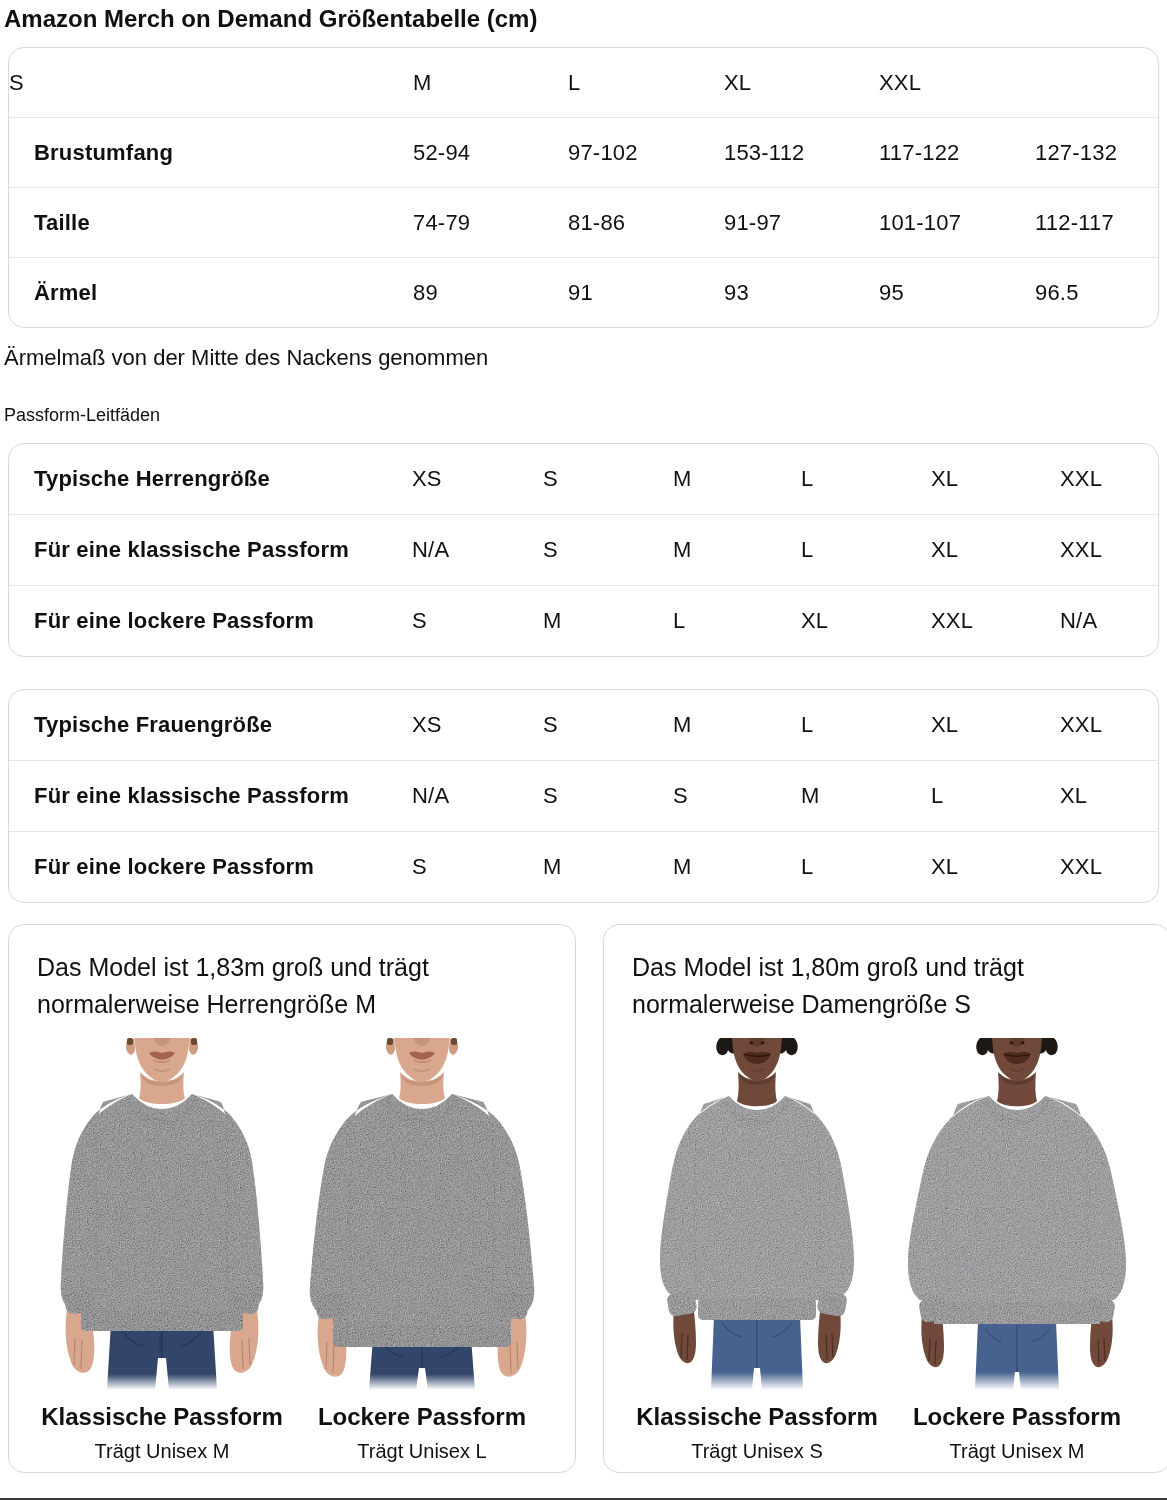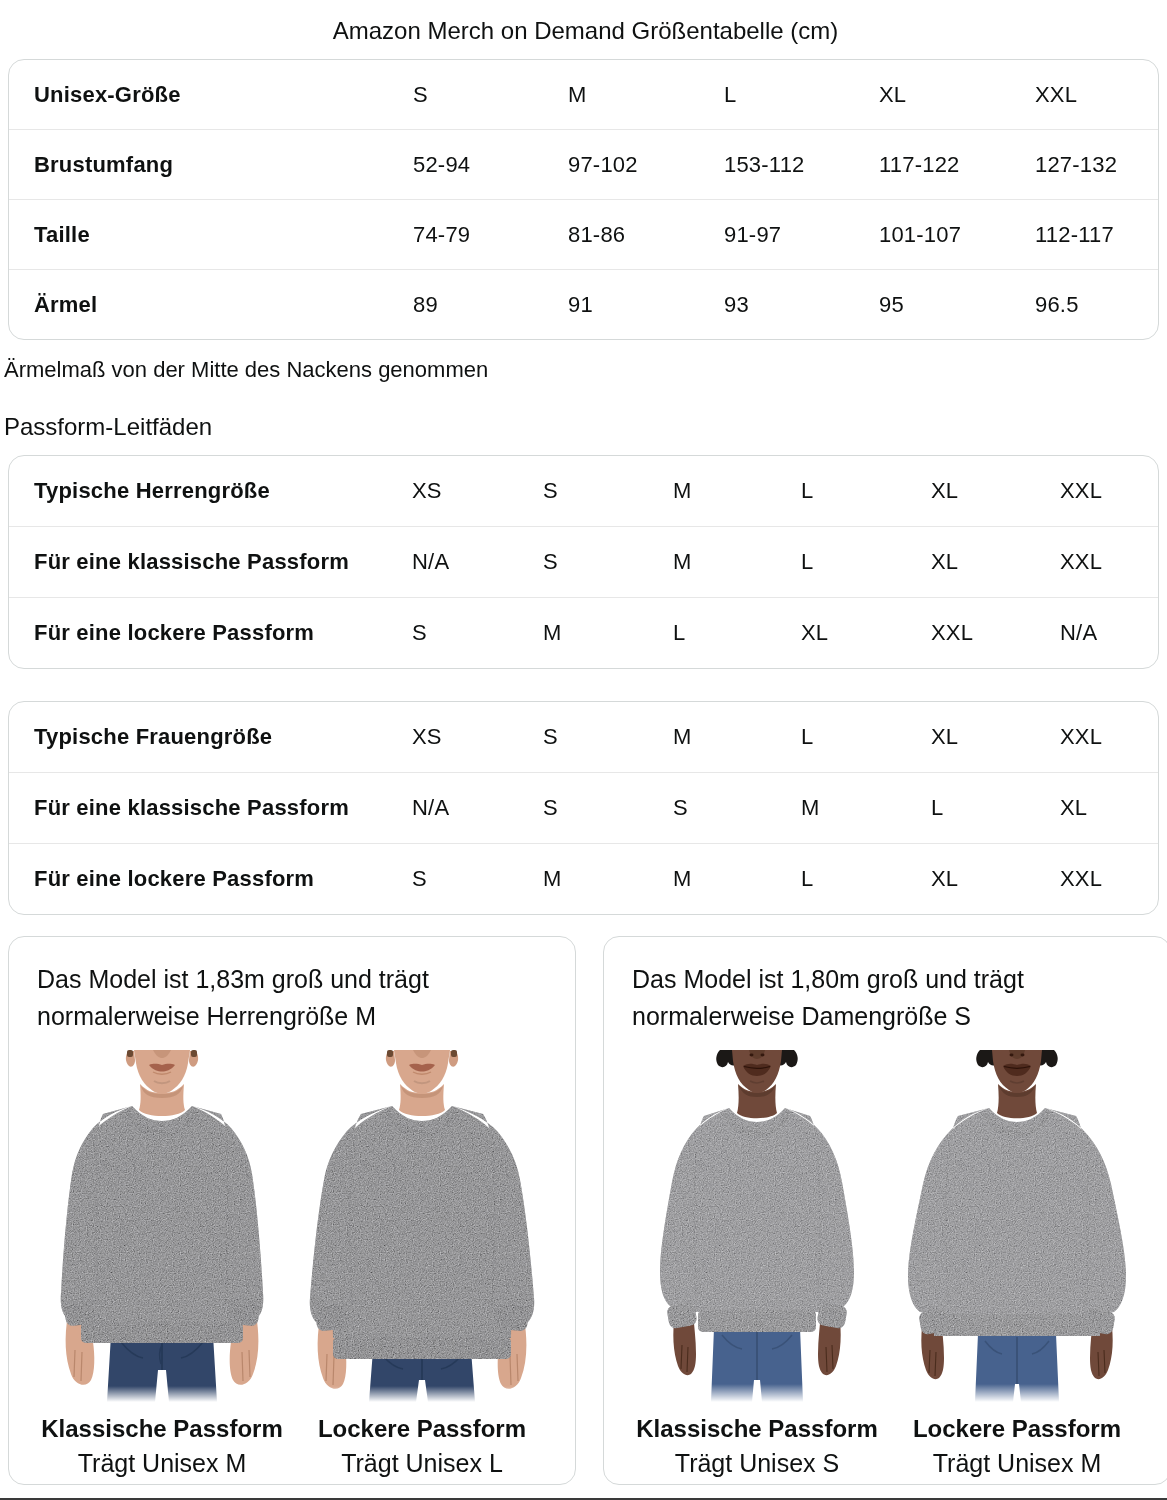--- a/index.html
+++ b/index.html
@@ -2,51 +2,50 @@
 <html><head>
 <meta charset="utf-8">
 <style>
   html,body{margin:0;padding:0;}
   body{
     width:1167px;height:1500px;position:relative;overflow:hidden;
     background:#ffffff;color:#0f1111;
     font-family:"Liberation Sans","DejaVu Sans",sans-serif;
     -webkit-font-smoothing:antialiased;
   }
-  .page-title{font-size:24px;font-weight:400;margin:12px;padding:5px 0 0 4px;line-height:28px;text-align:center;}
+  .page-title{font-size:24px;font-weight:700;margin:0;padding:5px 0 0 4px;line-height:28px;}
   .tbl{margin:14px 8px 0 8px;border:1px solid #d5d9d9;border-radius:16px;overflow:hidden;background:#fff;}
   .trow{display:grid;align-items:center;height:69px;}
   .tbl.fit .trow{height:70px;}
   .trow + .trow{border-top:1px solid #e7e7e7;}
   .tbl.sizes .trow{grid-template-columns:404px 155px 156px 155px 156px 1fr;}
   .tbl.fit .trow{grid-template-columns:403px 131px 130px 128px 130px 129px 1fr;}
   .cell{font-size:22px;letter-spacing:.2px;white-space:nowrap;}
   .cell.lbl{font-weight:700;padding-left:25px;}
   .note{font-size:22px;margin:17px 0 0 4px;line-height:26px;}
-  .section-title{font-size:24px;font-weight:400;margin:30px 0 0 4px;line-height:28px;}
+  .section-title{font-size:18px;font-weight:400;margin:30px 0 0 4px;line-height:28px;}
   .tbl.second{}
   .tbl.third{margin-top:32px;}
   .cards{display:flex;gap:27px;margin:21px 8px 0 8px;}
   .model-card{flex:1;box-sizing:border-box;height:549px;border:1px solid #d5d9d9;border-radius:16px;padding:24px 28px 0 28px;background:#fff;}
   .card-heading{font-size:25px;line-height:37px;margin:0;max-width:490px;font-weight:400;}
   .figures{display:flex;gap:10px;justify-content:center;margin-top:15px;}
   .figure{margin:0;width:250px;text-align:center;}
   .photo{width:250px;height:352px;display:block;}
   .fit-label{font-size:24px;font-weight:700;margin-top:13px;line-height:28px;}
-  .size-label{font-size:25px;margin-top:7px;line-height:27px;}
+  .size-label{font-size:20px;margin-top:7px;line-height:27px;}
   .bottom-strip{position:absolute;left:0;bottom:0;width:100%;height:2px;background:#3a3a3a;}
 </style>
 </head>
 <body>
 
 <h1 class="page-title">Amazon Merch on Demand Größentabelle (cm)</h1>
 
 <div class="tbl sizes">
   <div class="trow">
-    <div class="cell lbl">Unisex-Größe</div>
     <div class="cell">S</div>
     <div class="cell">M</div>
     <div class="cell">L</div>
     <div class="cell">XL</div>
     <div class="cell">XXL</div>
   </div>
   <div class="trow">
     <div class="cell lbl">Brustumfang</div>
     <div class="cell">52-94</div>
     <div class="cell">97-102</div>

